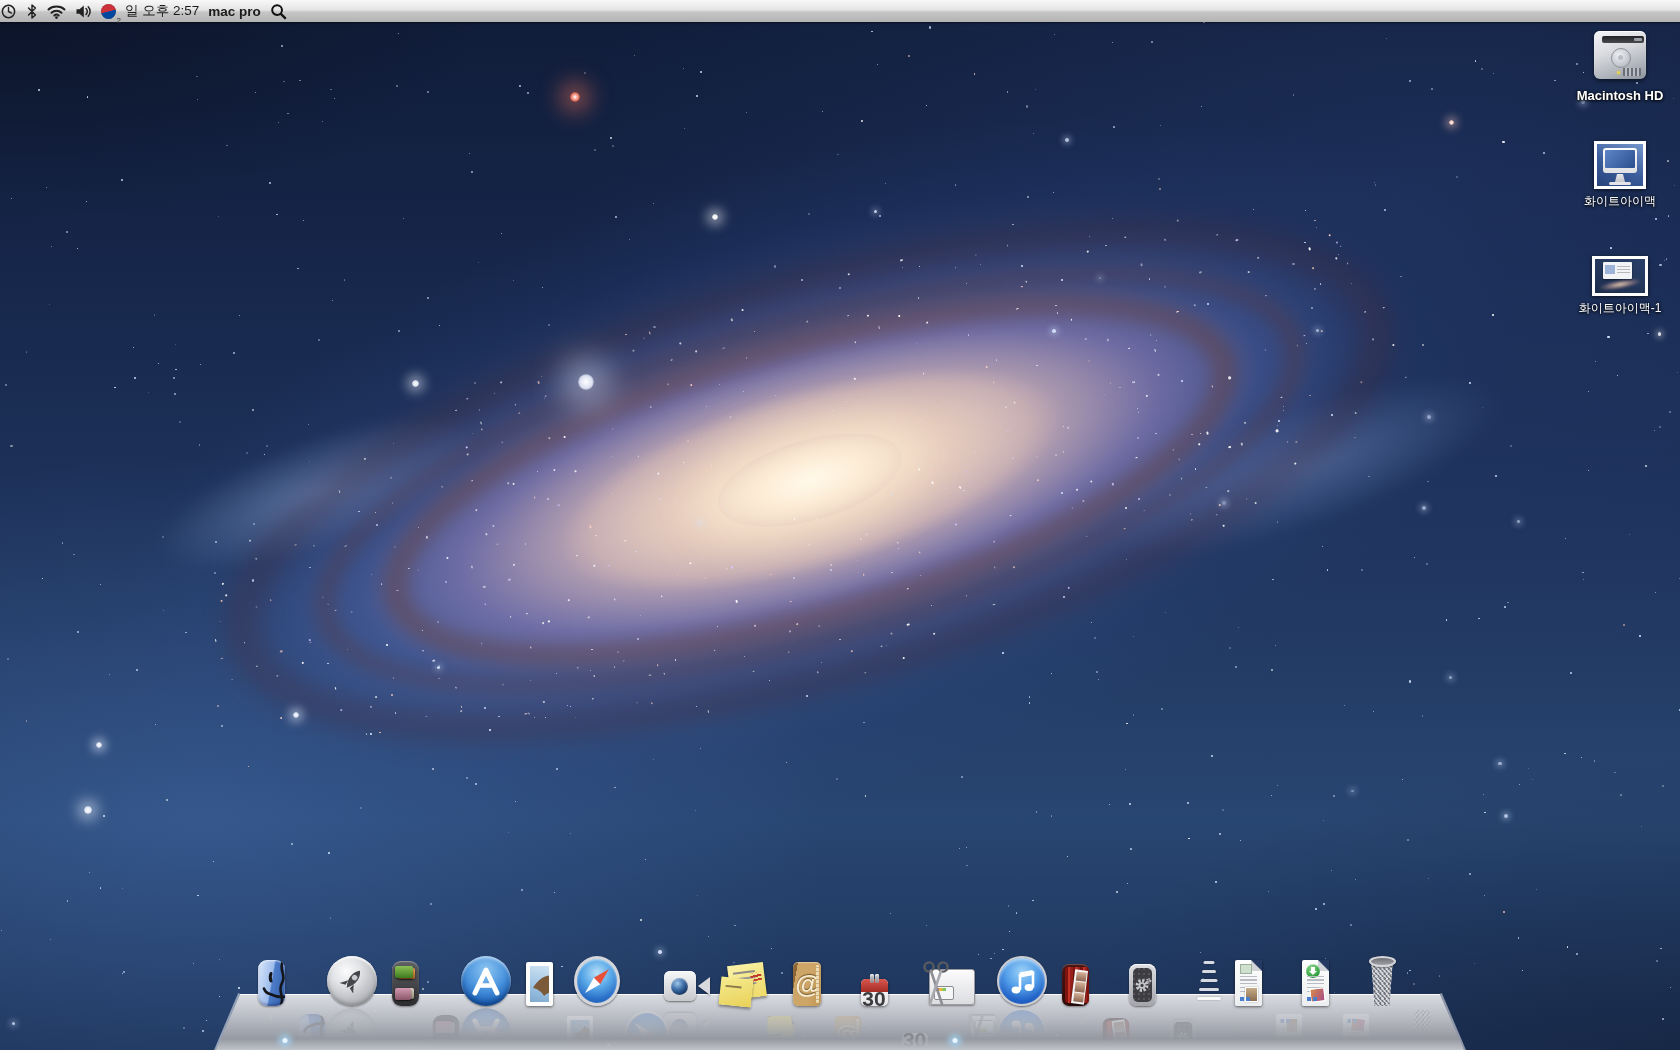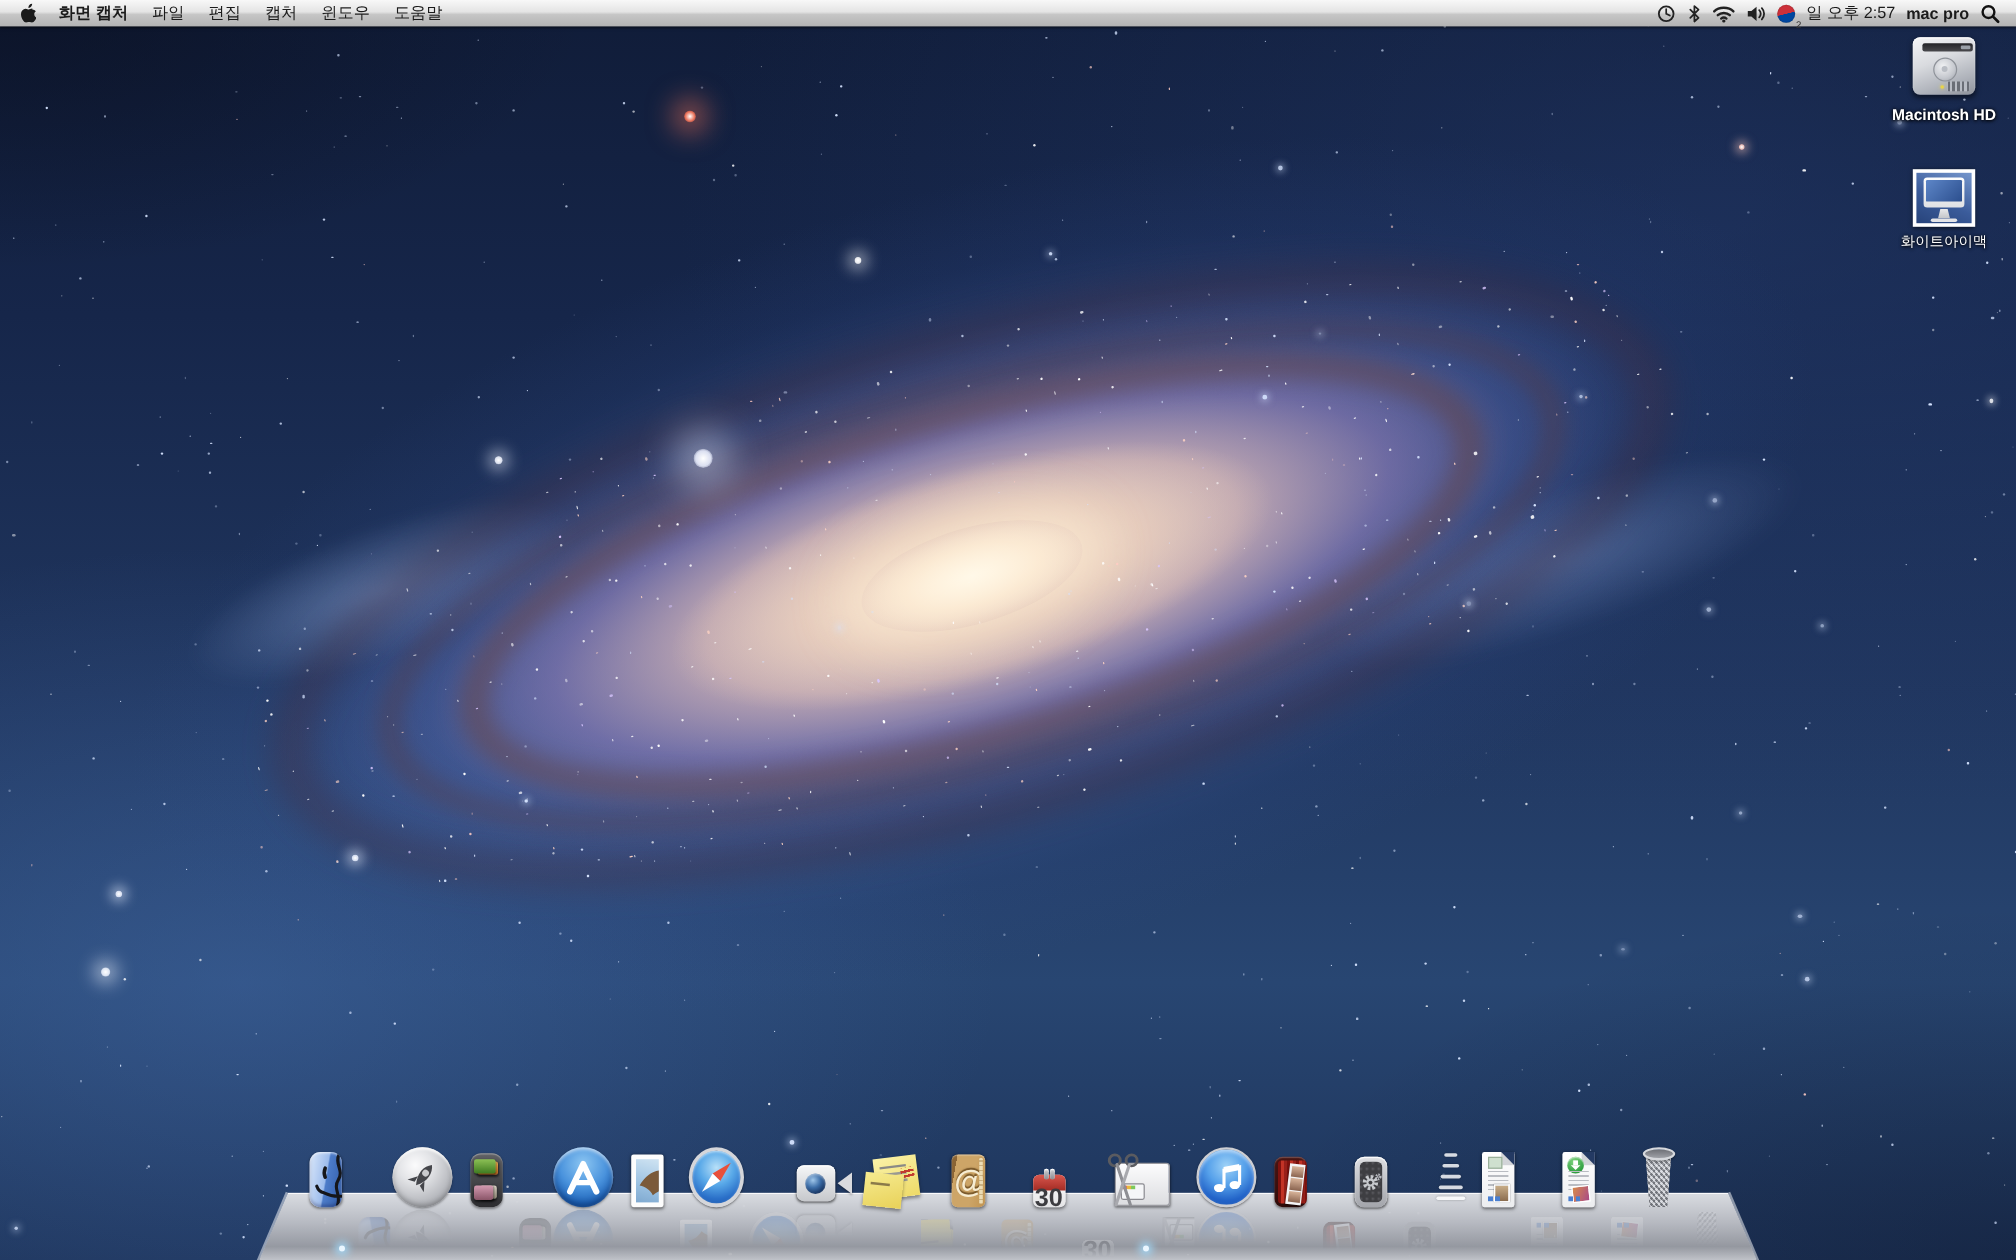--- a/index.html
+++ b/index.html
@@ -1087,33 +1087,20 @@
       <i style="left: 578px; top: 374px; width: 16px; height: 16px; background: radial-gradient(circle, rgb(255, 255, 255), rgba(236, 240, 255, 0.9) 55%, transparent); box-shadow: rgba(236, 240, 255, 0.55) 0px 0px 34px 14px;"></i>
       <i style="left: 84px; top: 806px; width: 8px; height: 8px; background: radial-gradient(circle, rgb(255, 255, 255), rgba(240, 245, 255, 0.9) 55%, transparent); box-shadow: rgba(240, 245, 255, 0.55) 0px 0px 14px 6px;"></i>
       <i style="left: 96px; top: 742px; width: 6px; height: 6px; background: radial-gradient(circle, rgb(255, 255, 255), rgba(235, 240, 255, 0.9) 55%, transparent); box-shadow: rgba(235, 240, 255, 0.55) 0px 0px 10px 4px;"></i>
       <i style="left: 293px; top: 712px; width: 6px; height: 6px; background: radial-gradient(circle, rgb(255, 255, 255), rgba(230, 238, 255, 0.9) 55%, transparent); box-shadow: rgba(230, 238, 255, 0.55) 0px 0px 10px 4px;"></i>
       <i style="left: 712px; top: 214px; width: 6px; height: 6px; background: radial-gradient(circle, rgb(255, 255, 255), rgba(255, 255, 255, 0.9) 55%, transparent); box-shadow: rgba(255, 255, 255, 0.55) 0px 0px 12px 5px;"></i>
       <i style="left: 412px; top: 380px; width: 7px; height: 7px; background: radial-gradient(circle, rgb(255, 255, 255), rgba(240, 244, 255, 0.9) 55%, transparent); box-shadow: rgba(240, 244, 255, 0.55) 0px 0px 12px 5px;"></i>
       <i style="left: 1449px; top: 120px; width: 5px; height: 5px; background: radial-gradient(circle, rgb(255, 255, 255), rgba(255, 200, 190, 0.9) 55%, transparent); box-shadow: rgba(255, 200, 190, 0.55) 0px 0px 8px 3px;"></i>
     </div>
 
   <div class="menubar">
-    <div class="mb-left">
-      <span class="apple">
-        <svg width="13" height="16" viewBox="0 0 17 21">
-          <path fill="#1a1a1a" d="M11.8 3.3c.7-.9 1.2-2.1 1-3.3-1 .1-2.3.7-3 1.6-.7.8-1.2 2-1 3.2 1.1.1 2.3-.6 3-1.5zM13 5.4c-1.7-.1-3.1 1-3.9 1-.8 0-2-.9-3.4-.9C4 5.5 2.4 6.5 1.5 8.1c-1.8 3.1-.5 7.7 1.3 10.2.8 1.2 1.9 2.6 3.2 2.5 1.3-.1 1.8-.8 3.4-.8s2 .8 3.4.8c1.4 0 2.3-1.3 3.2-2.5.7-1 1.2-1.9 1.6-3-2.9-1.1-3.4-5.2-.6-6.8-.9-1.3-2.4-2-4-2.1z"></path>
-        </svg>
-      </span>
-      <span class="mb-item mb-app">화면 캡처</span>
-      <span class="mb-item">파일</span>
-      <span class="mb-item">편집</span>
-      <span class="mb-item">캡처</span>
-      <span class="mb-item">윈도우</span>
-      <span class="mb-item">도움말</span>
-    </div>
     <div class="mb-right">
       <span class="st-icon">
         <svg width="17" height="17" viewBox="0 0 18 18">
             <circle cx="9" cy="9" r="6.5" fill="none" stroke="#222" stroke-width="1.6"></circle>
             <path d="M9 9 L9 4.8 M9 9 L12.2 10.6" stroke="#222" stroke-width="1.5" stroke-linecap="round" fill="none"></path>
           </svg>
       </span>
       <span class="st-icon">
         <svg width="12" height="17" viewBox="0 0 14 18">
             <path d="M3 5 L11 13 L7 16.5 L7 1.5 L11 5 L3 13" fill="none" stroke="#222" stroke-width="1.7" stroke-linejoin="round" stroke-linecap="round"></path>
@@ -1164,20 +1151,29 @@
   <div class="di" id="di-hd">
     <div class="hd-art">
       <div class="hd-body"></div>
         <div class="hd-top"></div>
         <div class="hd-platter"></div>
       <div class="hd-vent"></div>
         <div class="hd-led"></div>
     </div>
     <div class="di-label">Macintosh HD</div>
   </div>
+  <div class="di" id="di-imac1">
+    <div class="file-frame">
+      <div class="shot-bg">
+        <div class="shot-galaxy"></div>
+        <div class="shot-window"></div>
+      </div>
+    </div>
+    <div class="di-label">화이트아이맥-1</div>
+  </div>
 
   <div class="dock">
     <div class="shelf"></div>
     <div class="shelf-hl"></div>
       <div class="shelf-el"></div>
       <div class="shelf-er"></div>
     <div id="dock-row">
       <div class="dock-item">
         <div class="art ic-finder">
           <svg width="48" height="46" viewBox="0 0 48 46" style="position:absolute;inset:0;">

